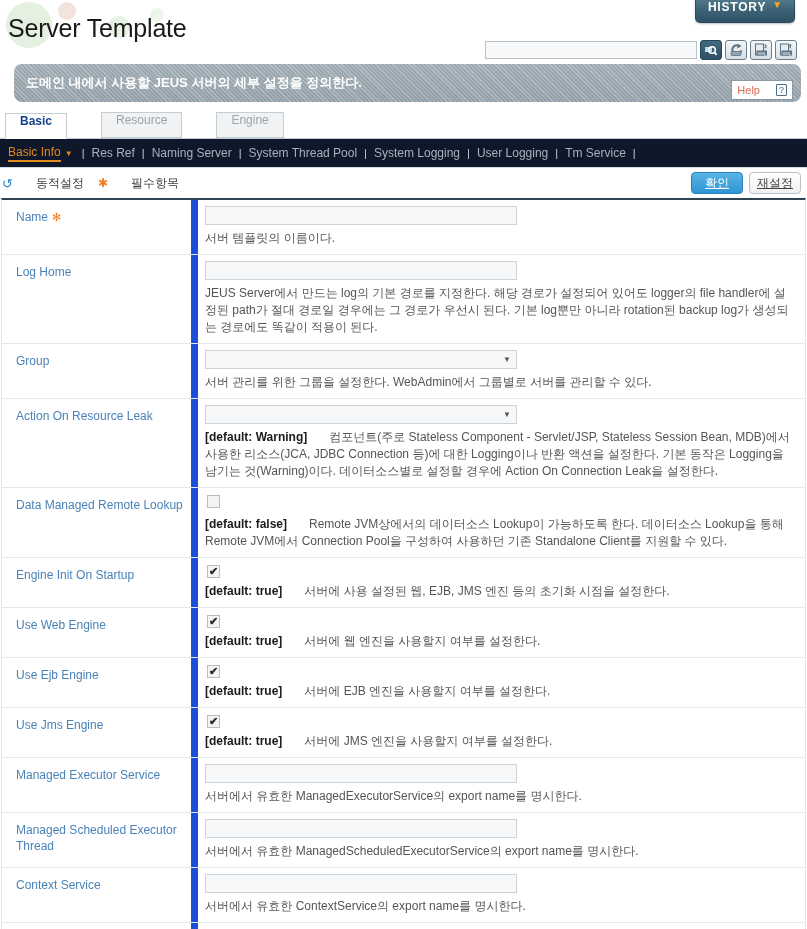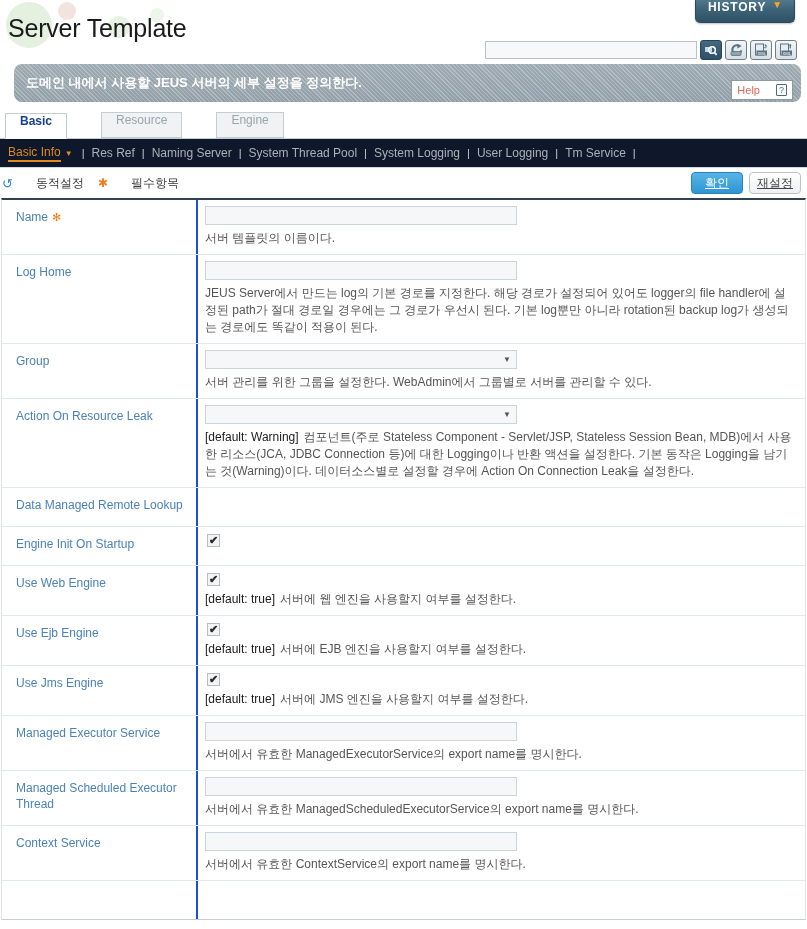--- a/index.html
+++ b/index.html
@@ -283,21 +283,21 @@
     display: flex;
     border-bottom: 1px solid #e3e8ec;
     min-height: 38px;
   }
   .form-row:last-child { border-bottom: none; }
   .cell-label {
     width: 196px;
     min-width: 196px;
     box-sizing: border-box;
     padding: 9px 8px 8px 14px;
-    border-right: 2px solid #1d4ed8;
+    border-right: 7px solid #1d4ed8;
     color: #4a82b8;
     font-size: 12px;
     line-height: 16px;
   }
   .cell-label .star {
     color: #f07c1e;
     font-size: 11px;
     margin-left: 4px;
   }
   .cell-field {
@@ -353,22 +353,22 @@
     font-weight: bold;
   }
   .desc {
     margin-top: 5px;
     font-size: 12px;
     color: #555;
     line-height: 17px;
   }
   .desc .def {
     color: #1a1a1a;
-    font-weight: normal;
-    margin-right: 5px;
+    font-weight: bold;
+    margin-right: 22px;
   }
 </style>
 </head>
 <body>
 
 <div class="page-header">
   <div class="deco deco-1"></div>
   <div class="deco deco-2"></div>
   <div class="deco deco-3"></div>
   <div class="deco deco-4"></div>
@@ -510,26 +510,27 @@
       <div class="cell-field">
         <div class="sel-input">
           <span style="flex: 1 1 0%;"></span>
           <span class="caret">▼</span>
         </div>
         <div class="desc"><span class="def">[default: Warning]</span><span>컴포넌트(주로 Stateless Component - Servlet/JSP, Stateless Session Bean, MDB)에서 사용한 리소스(JCA, JDBC Connection 등)에 대한 Logging이나 반환 액션을 설정한다. 기본 동작은 Logging을 남기는 것(Warning)이다. 데이터소스별로 설정할 경우에 Action On Connection Leak을 설정한다.</span></div>
       </div>
     </div>
     <div class="form-row">
       <div class="cell-label"><span>Data Managed Remote Lookup</span></div>
+      <div class="cell-field"><span class="chk"></span><div class="desc"><span class="def">[default: false]</span><span>Remote JVM상에서의 데이터소스 Lookup이 가능하도록 한다. 데이터소스 Lookup을 통해 Remote JVM에서 Connection Pool을 구성하여 사용하던 기존 Standalone Client를 지원할 수 있다.</span></div></div>
     </div>
     <div class="form-row">
       <div class="cell-label"><span>Engine Init On Startup</span></div>
       <div class="cell-field"><span class="chk">
           <span class="tick">✔</span>
-        </span></div>
+        </span><div class="desc"><span class="def">[default: true]</span><span>서버에 사용 설정된 웹, EJB, JMS 엔진 등의 초기화 시점을 설정한다.</span></div></div>
     </div>
     <div class="form-row">
       <div class="cell-label"><span>Use Web Engine</span></div>
       <div class="cell-field"><span class="chk">
           <span class="tick">✔</span>
         </span><div class="desc"><span class="def">[default: true]</span><span>서버에 웹 엔진을 사용할지 여부를 설정한다.</span></div></div>
     </div>
     <div class="form-row">
       <div class="cell-label"><span>Use Ejb Engine</span></div>
       <div class="cell-field"><span class="chk">

